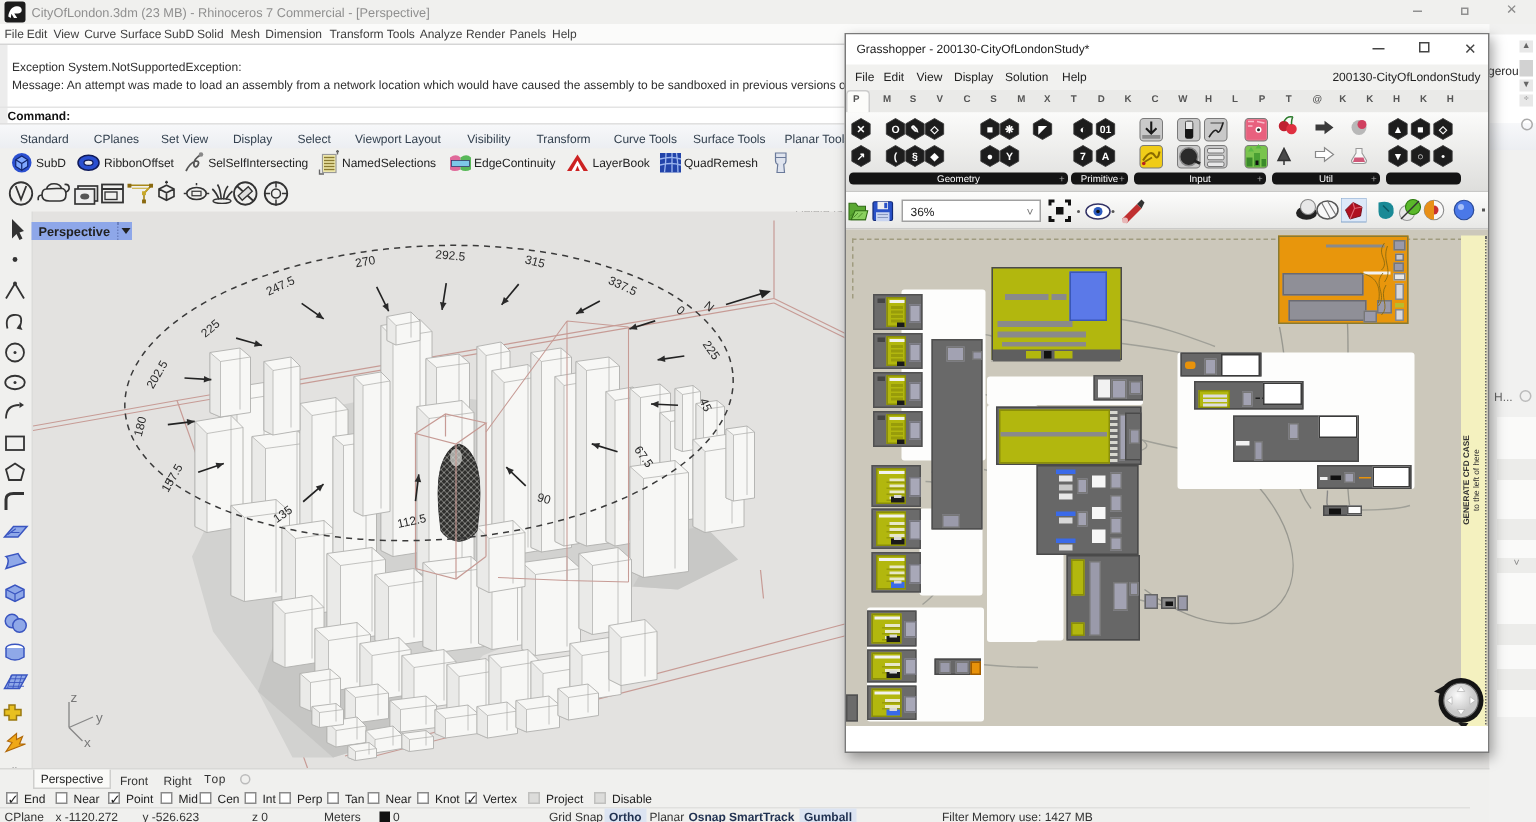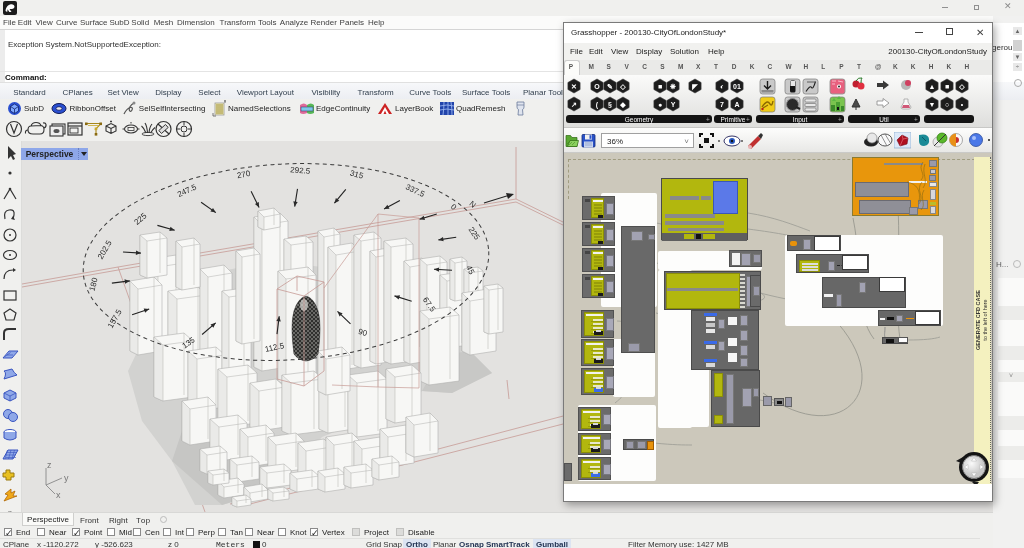--- a/index.html
+++ b/index.html
@@ -6,20 +6,21 @@
 body{position:relative;background:#f0f0ee;}
 .abs{position:absolute;}
 </style></head><body>
 
 <div class="abs" style="left:0;top:0;width:1024px;height:16px;background:#f0f0ee;">
 <div class="abs" style="left:3px;top:1px;width:14px;height:14px;background:#1c1c1c;border-radius:2px;">
 <svg width="14" height="14">
         <path d="M2.5 10 C3 6 5 3.5 8 3.2 C10 3 11.5 4 11.5 5.6 C11.5 7 10.4 8 8.8 8 L6.5 8 L8.5 11 L6.3 11 L4.6 8.2 L4.2 11 Z" fill="#fff"></path>
       </svg>
 </div>
+<div class="abs" style="left:21px;top:3px;font-size:8.5px;color:#8f8f8f;white-space:nowrap;">CityOfLondon.3dm (23 MB) - Rhinoceros 7 Commercial - [Perspective]</div>
 <div class="abs" style="left:942px;top:7px;width:6px;height:1px;background:#909090;"></div>
 <div class="abs" style="left:974px;top:4.5px;width:5px;height:5px;border:1px solid #909090;"></div>
 <div class="abs" style="left:1004px;top:1px;font-size:9px;color:#8a8a8a;">✕</div>
 </div>
 
 <div class="abs" style="left:0;top:16px;width:1024px;height:15px;background:#fbfbfa;">
 <div class="abs" style="left:3px;top:2px;font-size:8px;color:#404040;">File</div>
 <div class="abs" style="left:17.8px;top:2px;font-size:8px;color:#404040;">Edit</div>
 <div class="abs" style="left:35.6px;top:2px;font-size:8px;color:#404040;">View</div>
 <div class="abs" style="left:56.1px;top:2px;font-size:8px;color:#404040;">Curve</div>
@@ -32,20 +33,21 @@
 <div class="abs" style="left:257.9px;top:2px;font-size:8px;color:#404040;">Tools</div>
 <div class="abs" style="left:279.8px;top:2px;font-size:8px;color:#404040;">Analyze</div>
 <div class="abs" style="left:310.6px;top:2px;font-size:8px;color:#404040;">Render</div>
 <div class="abs" style="left:339.6px;top:2px;font-size:8px;color:#404040;">Panels</div>
 <div class="abs" style="left:368px;top:2px;font-size:8px;color:#404040;">Help</div>
 </div>
 <div class="abs" style="left:0;top:29px;width:1024px;height:53px;background:#ffffff;border-top:1px solid #d5d5d5;">
 <div class="abs" style="left:0;top:0;width:5px;height:53px;background:#ececec;"></div>
 <div class="abs" style="left:0;top:41px;width:1024px;height:1px;background:#e4e4e4;"></div>
 <div class="abs" style="left:8px;top:10px;font-size:8px;color:#2e2e2e;white-space:nowrap;">Exception System.NotSupportedException:</div>
+<div class="abs" style="left:8px;top:22px;font-size:8px;color:#2e2e2e;white-space:nowrap;">Message: An attempt was made to load an assembly from a network location which would have caused the assembly to be sandboxed in previous versions o</div>
 <div class="abs" style="left:5px;top:43px;font-size:8px;font-weight:bold;color:#111;">Command:</div>
 </div>
 
 <div class="abs" style="left:0;top:82px;width:1024px;height:17px;background:linear-gradient(#f7f8fa,#eceef2);border-top:1px solid #e0e0e0;">
 <div class="abs" style="left:13.3px;top:5px;font-size:8px;color:#33404f;white-space:nowrap;">Standard</div>
 <div class="abs" style="left:62.5px;top:5px;font-size:8px;color:#33404f;white-space:nowrap;">CPlanes</div>
 <div class="abs" style="left:107.4px;top:5px;font-size:8px;color:#33404f;white-space:nowrap;">Set View</div>
 <div class="abs" style="left:155.3px;top:5px;font-size:8px;color:#33404f;white-space:nowrap;">Display</div>
 <div class="abs" style="left:198.3px;top:5px;font-size:8px;color:#33404f;white-space:nowrap;">Select</div>
 <div class="abs" style="left:236.7px;top:5px;font-size:8px;color:#33404f;white-space:nowrap;">Viewport Layout</div>
@@ -456,21 +458,21 @@
 <div class="abs" style="left:352px;top:2px;width:8px;height:8px;background:#dcdcda;border:1px solid #c0c0be;"></div>
 <div class="abs" style="left:364px;top:2px;font-size:8px;color:#222;">Project</div>
 <div class="abs" style="left:396px;top:2px;width:8px;height:8px;background:#dcdcda;border:1px solid #c0c0be;"></div>
 <div class="abs" style="left:408px;top:2px;font-size:8px;color:#222;">Disable</div>
 </div>
 <div class="abs" style="left:0;top:538px;width:980px;height:10px;background:#f0f0ee;border-top:1px solid #e0e0de;">
 <div class="abs" style="left:3px;top:1px;font-size:8px;color:#333;">CPlane</div>
 <div class="abs" style="left:37px;top:1px;font-size:8px;color:#333;">x -1120.272</div>
 <div class="abs" style="left:95px;top:1px;font-size:8px;color:#333;">y -526.623</div>
 <div class="abs" style="left:168px;top:1px;font-size:8px;color:#333;">z 0</div>
-<div class="abs" style="left:216px;top:1px;font-size:8px;color:#333;font-family:Liberation Mono, monospace;">Meters</div>
+<div class="abs" style="left:216px;top:1px;font-size:8px;color:#333;">Meters</div>
 <div class="abs" style="left:253px;top:2px;width:7px;height:7px;background:#111;"></div>
 <div class="abs" style="left:262px;top:1px;font-size:8px;color:#333;">0</div>
 <div class="abs" style="left:366px;top:1px;font-size:8px;color:#333;">Grid Snap</div>
 <div class="abs" style="left:403px;top:0px;font-size:8px;font-weight:bold;color:#1f3050;background:#dce4f2;padding:1px 3px;">Ortho</div>
 <div class="abs" style="left:433px;top:1px;font-size:8px;color:#333;">Planar</div>
 <div class="abs" style="left:459px;top:1px;font-size:8px;font-weight:bold;color:#1f3050;">Osnap</div>
 <div class="abs" style="left:486px;top:1px;font-size:8px;font-weight:bold;color:#1f3050;">SmartTrack</div>
 <div class="abs" style="left:533px;top:0px;font-size:8px;font-weight:bold;color:#1f3050;background:#dce4f2;padding:1px 3px;">Gumball</div>
 <div class="abs" style="left:570px;top:12px;font-size:8px;color:#333;">Record History</div>
 <div class="abs" style="left:628px;top:1px;font-size:8px;color:#333;">Filter</div>

